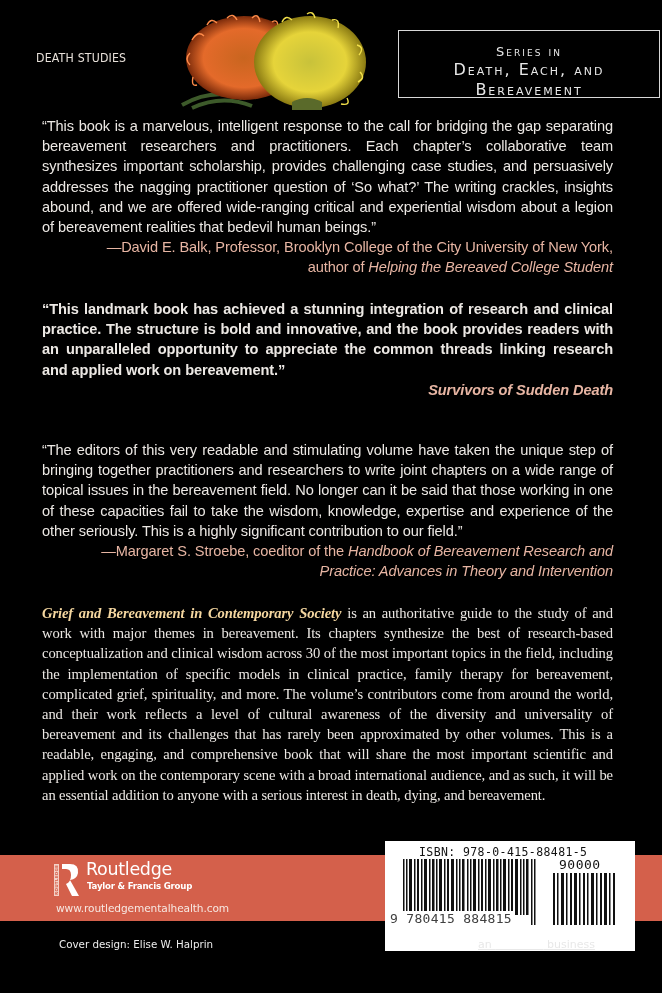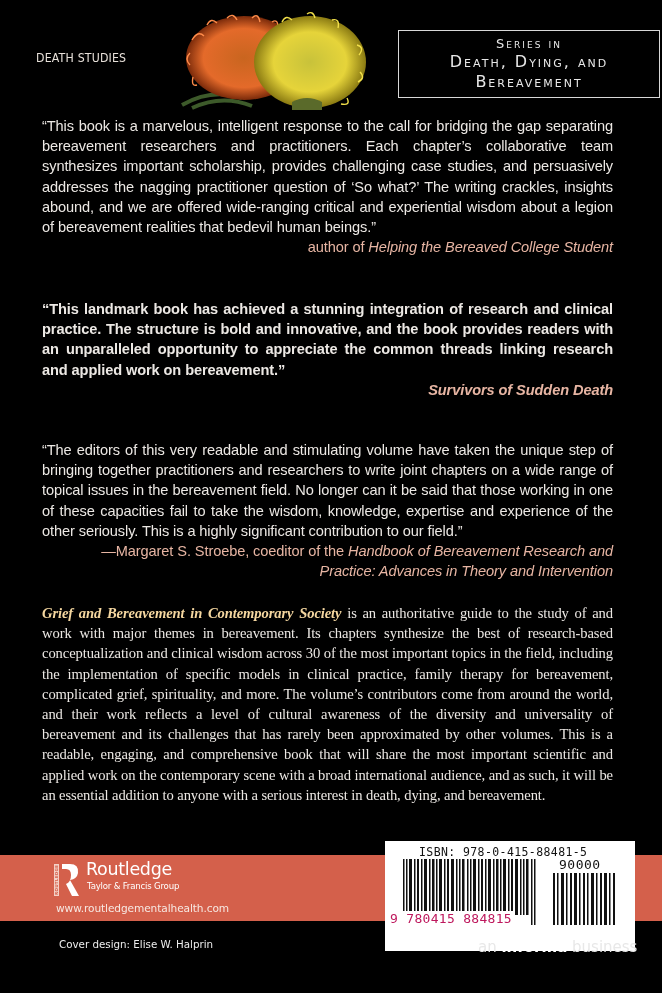--- a/index.html
+++ b/index.html
@@ -10,43 +10,43 @@
   .series-tag {
     position: absolute; left: 36px; top: 50px; font-size: 12.5px; letter-spacing: 0.2px;
     color: #e8e1da; font-family: "DejaVu Sans", sans-serif; transform: scaleX(0.88); transform-origin: left;
   }
   .flowers { position: absolute; left: 172px; top: 10px; width: 196px; height: 100px; }
   .series-box {
     position: absolute; left: 398px; top: 30px; width: 262px; height: 68px;
     border: 1.5px solid #d8d8d8; box-sizing: border-box; text-align: center;
     font-family: "DejaVu Sans", sans-serif; color: #e8e8e8; font-variant: small-caps; letter-spacing: 2px;
   }
-  .series-box .l1 { font-size: 13px; margin-top: 4px; line-height: 17px; }
+  .series-box .l1 { font-size: 13px; margin-top: 12px; line-height: 17px; }
   .series-box .l2 { font-size: 16px; line-height: 20px; }
   .series-box .l3 { font-size: 16px; line-height: 20px; }
   .content { position: absolute; left: 42px; width: 571px; }
   .quote {
     font-size: 14.6px; line-height: 20.2px; text-align: justify; text-align-last: left; color: #ece8e4;
     letter-spacing: -0.1px;
   }
   .attrib { font-size: 14.6px; line-height: 20.2px; text-align: right; color: #e7b5a3; letter-spacing: -0.1px; }
   .attrib i { font-style: italic; }
   .desc-title { color: #f5d7a0; font-weight: bold; font-style: italic; }
   .orange-band { position: absolute; left: 0; top: 855px; width: 662px; height: 66px; background: #d4604b; }
   .logo { position: absolute; left: 54px; top: 862px; width: 26px; height: 36px; }
   .routledge { position: absolute; left: 86px; top: 859px; font-family: "DejaVu Sans", sans-serif; color: #fff; font-size: 17.5px; letter-spacing: -0.3px; }
-  .tf { position: absolute; left: 87px; top: 881px; font-family: "DejaVu Sans", sans-serif; color: #fff; font-size: 8.6px; font-weight: normal; letter-spacing: -0.2px; }
+  .tf { position: absolute; left: 87px; top: 881px; font-family: "DejaVu Sans", sans-serif; color: #fff; font-size: 8.6px; font-weight: bold; letter-spacing: -0.2px; }
   .url { position: absolute; left: 56px; top: 902px; font-family: "DejaVu Sans", sans-serif; color: #f7e8e2; font-size: 10.6px; letter-spacing: -0.1px; }
   .cover-design { position: absolute; left: 59px; top: 938px; font-family: "DejaVu Sans", sans-serif; color: #ececec; font-size: 10.3px; }
   .barcode-box { position: absolute; left: 385px; top: 841px; width: 250px; height: 110px; background: #fff; }
   .isbn-text { position: absolute; left: 34px; top: 4px; font-family: "DejaVu Sans Mono", monospace; font-size: 11.5px; color: #111; letter-spacing: 0.4px; }
   .price-num { position: absolute; left: 174px; top: 16px; font-family: "DejaVu Sans Mono", monospace; font-size: 13px; color: #111; letter-spacing: 0.5px; }
-  .ean-num { position: absolute; left: 5px; top: 70px; font-family: "DejaVu Sans Mono", monospace; font-size: 13px; color: #be185d; background: #fff; padding-right: 2px; letter-spacing: 0.3px; }
+  .ean-num { position: absolute; left: 5px; top: 70px; font-family: "DejaVu Sans Mono", monospace; font-size: 13px; color: #404040; background: #fff; padding-right: 2px; letter-spacing: 0.3px; }
   .bars { position: absolute; }
-  .informa { position: absolute; left: 478px; top: 938px; font-family: "DejaVu Sans", sans-serif; color: #e8e8e8; font-size: 15px; }
+  .informa { position: absolute; left: 478px; top: 938px; font-family: "DejaVu Sans", sans-serif; color: #e8e8e8; font-size: 11px; text-decoration: underline; }
   .informa b { font-weight: bold; color: #fff; }
 </style>
 </head>
 <body>
 
 <div class="series-tag">DEATH STUDIES</div>
 
 <svg class="flowers" viewBox="0 0 196 100">
   <defs>
     <radialGradient id="og" cx="50%" cy="50%" r="50%">
@@ -78,27 +78,28 @@
       <path d="M160 10 q8 -2 6 8"></path>
       <path d="M185 35 q8 2 2 10"></path>
       <path d="M188 62 q6 6 -2 10"></path>
       <path d="M175 88 q4 8 -6 6"></path>
   </g>
   <path d="M120 92 q15 -8 30 0 v8 h-30z" fill="#5a6a2a"></path>
 </svg>
 
 <div class="series-box">
   <div class="l1">Series in</div>
-  <div class="l2">Death, Dying, and</div>
+  <div class="l2">Death, Each, and</div>
   <div class="l3">Bereavement</div>
 </div>
 
 <div class="content" style="top:116px;">
   <div class="quote">“This book is a marvelous, intelligent response to the call for bridging the gap separating bereavement researchers and practitioners. Each chapter’s collaborative team synthesizes important scholarship, provides challenging case studies, and persuasively addresses the nagging practitioner question of ‘So what?’ The writing crackles, insights abound, and we are offered wide-ranging critical and experiential wisdom about a legion of bereavement realities that bedevil human beings.”</div>
   <div class="attrib">
+    <div>—David E. Balk, Professor, Brooklyn College of the City University of New York,</div>
     <div><span>author of </span><i>Helping the Bereaved College Student</i></div>
   </div>
 </div>
 
 <div class="content" style="top:299px;font-weight:bold;">
   <div class="quote">“This landmark book has achieved a stunning integration of research and clinical practice. The structure is bold and innovative, and the book provides readers with an unparalleled opportunity to appreciate the common threads linking research and applied work on bereavement.”</div>
   <div class="attrib">
     <div><i>Survivors of Sudden Death</i></div>
   </div>
 </div>

